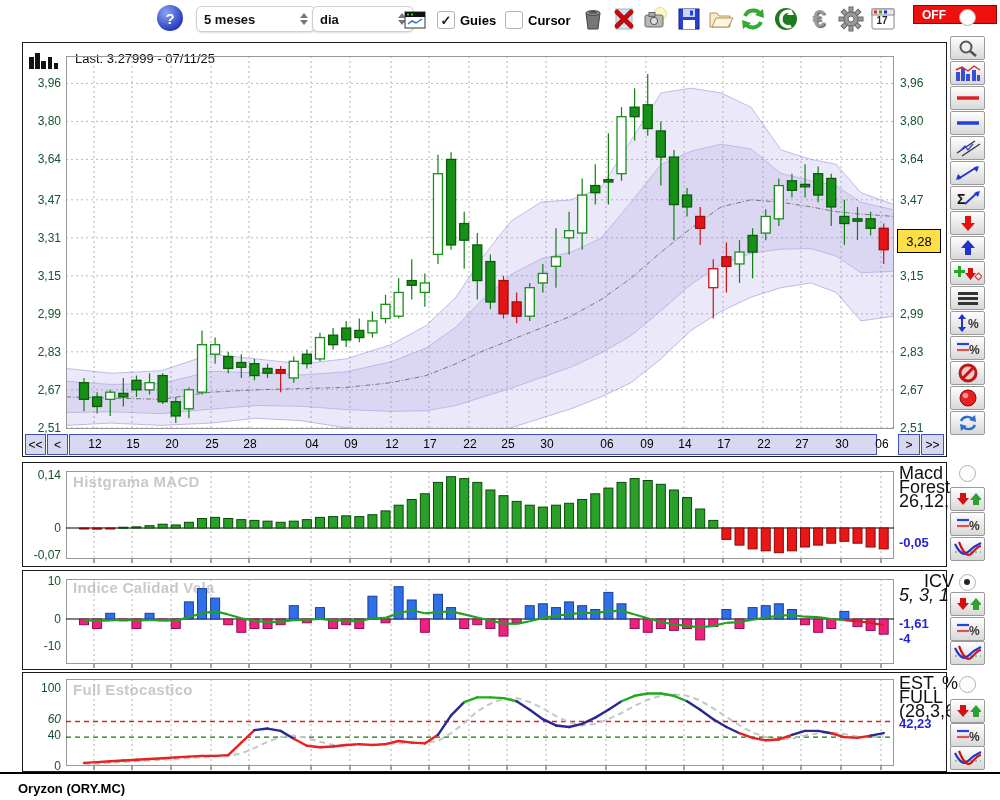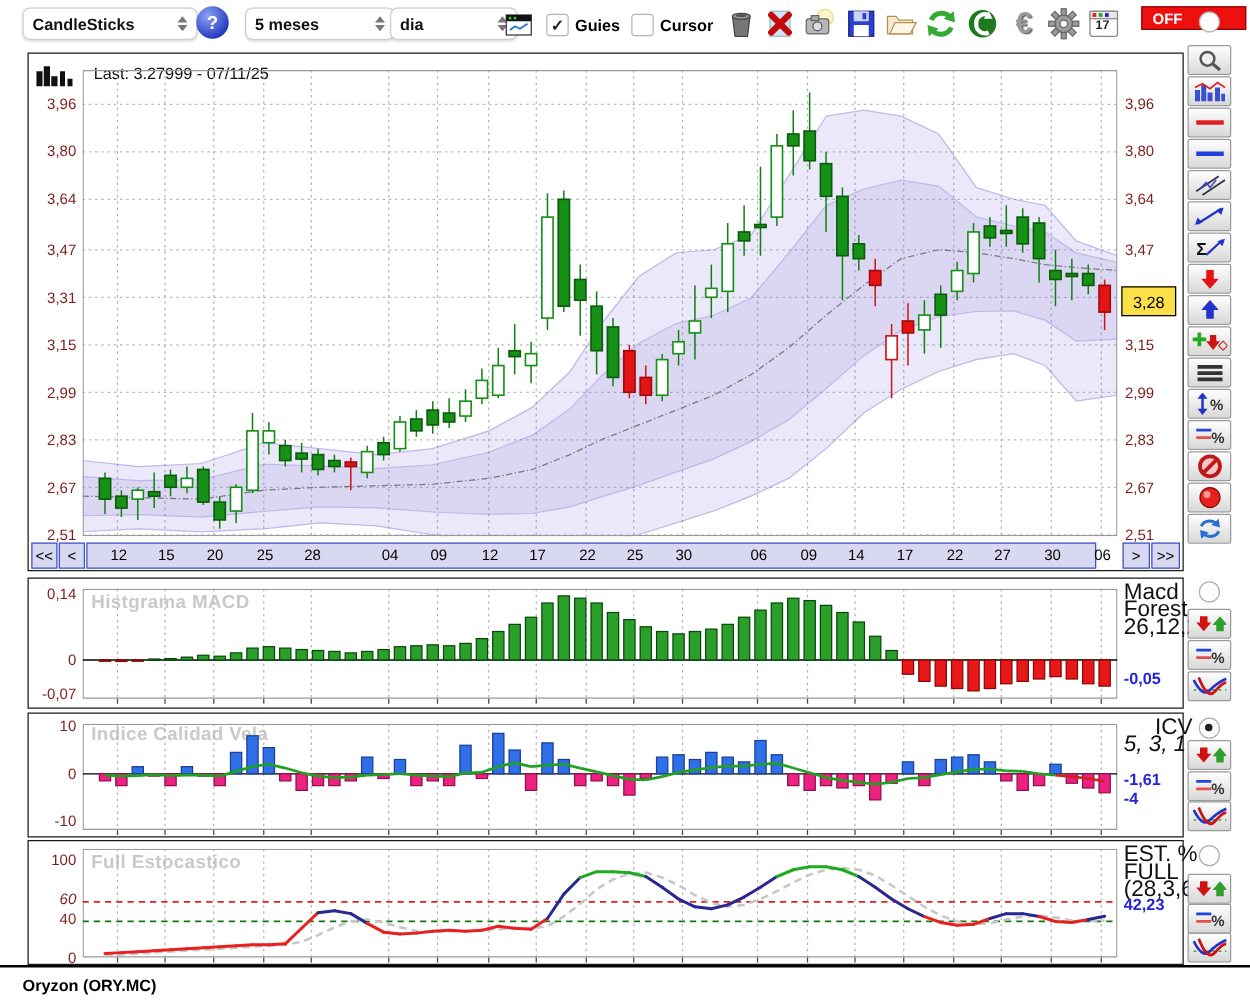--- a/index.html
+++ b/index.html
@@ -16,21 +16,21 @@
   .helpbtn{position:absolute;left:157px;top:5px;width:26px;height:26px;border-radius:50%;
            background:radial-gradient(circle at 35% 30%,#8aa4f2,#2b3ec2 70%,#16246e);color:#fff;
            font-weight:700;font-size:15px;display:flex;align-items:center;justify-content:center;}
   .chk{position:absolute;width:16px;height:16px;background:#fff;border:1px solid #b5b5b5;border-radius:3px;
        display:flex;align-items:center;justify-content:center;font-size:13px;font-weight:700;color:#222;}
   .chklabel{position:absolute;top:13px;font-size:13px;font-weight:600;color:#000;}
   .tbicon{position:absolute;top:6px;width:26px;height:26px;display:flex;align-items:center;justify-content:center;}
   
   .frame{position:absolute;border:1.5px solid #1a1a1a;background:#fff;}
   .watermark{position:absolute;font-size:15px;color:#c9c9c9;font-weight:600;letter-spacing:.3px;}
-  .axlabel{position:absolute;font-size:12px;color:#7f1d1d;white-space:nowrap;}
+  .axlabel{position:absolute;font-size:12px;color:#14532d;white-space:nowrap;}
   .axlabel.rt{text-align:right;}
   .rline{position:absolute;font-size:18px;color:#111;line-height:14px;white-space:nowrap;}
   .bval{position:absolute;font-size:13px;color:#2424d8;font-weight:600;white-space:nowrap;}
   .lastlbl{position:absolute;font-size:13px;color:#111;}
   .badge{position:absolute;background:#fde047;border:1.5px solid #000;font-size:13px;color:#000;
          display:flex;align-items:center;justify-content:center;}
   
   .sbar{position:absolute;height:21px;}
   .sbox{position:absolute;top:0;height:19px;background:#d8d9f0;border:1px solid #3c50c8;
         display:flex;align-items:center;justify-content:center;font-size:12px;color:#000;}
@@ -47,27 +47,20 @@
   .offbtn{position:absolute;left:913px;top:5px;width:84px;height:19px;background:#ee0f0f;border:1px solid #8d0606;
           color:#fff;font-size:12px;font-weight:700;display:flex;align-items:center;padding-left:8px;box-sizing:border-box;}
   svg{display:block;}
 </style>
 </head>
 <body>
 
 <div class="app">
 
   <div class="toolbar">
-    <div class="select" style="left:18px;top:6px;width:124px;">
-      <span>CandleSticks</span>
-      <span class="chev">
-          <i class="u"></i>
-          <i class="d"></i>
-        </span>
-    </div>
     <div class="helpbtn">
         <span>?</span>
       </div>
     <div class="select" style="left:196px;top:6px;width:104px;">
       <span>5 meses</span>
       <span class="chev">
           <i class="u"></i>
           <i class="d"></i>
         </span>
     </div>
@@ -690,21 +683,21 @@
         <line x1="739.05" y1="37.72" x2="752.16" y2="38.1" stroke="#22a022" stroke-width="2.2"></line>
         <line x1="752.16" y1="38.1" x2="765.27" y2="40" stroke="#22a022" stroke-width="2.2"></line>
         <line x1="765.27" y1="40" x2="778.38" y2="41.14" stroke="#22a022" stroke-width="2.2"></line>
         <line x1="778.38" y1="41.14" x2="791.49" y2="42.28" stroke="#cc2222" stroke-width="2.2"></line>
         <line x1="791.49" y1="42.28" x2="804.5999999999999" y2="43.8" stroke="#cc2222" stroke-width="2.2"></line>
         <line x1="804.5999999999999" y1="43.8" x2="817.7099999999999" y2="46.118" stroke="#cc2222" stroke-width="2.2"></line>
       </svg>
     <div id="icv-ylab">
         <span class="axlabel rt" style="left: 4px; width: 34px; text-align: right; top: 3px;">10</span>
         <span class="axlabel rt" style="left: 4px; width: 34px; text-align: right; top: 41px;">0</span>
-        <span class="axlabel rt" style="left: 4px; width: 34px; text-align: right; top: 79px;">-10</span>
+        <span class="axlabel rt" style="left: 4px; width: 34px; text-align: right; top: 68px;">-10</span>
       </div>
     <div id="icv-right">
         <div class="rline" style="left: 876px; top: 3px; margin-left: 25px;">ICV</div>
         <div class="rline" style="left: 876px; top: 17px; font-style: italic;">5, 3, 1</div>
         <div class="bval" style="left: 876px; top: 45px;">-1,61</div>
         <div class="bval" style="left: 876px; top: 60px;">-4</div>
       </div>
   </div>
 
   <div class="frame" id="st-frame" style="left:22px;top:672px;width:923px;height:98px;">

